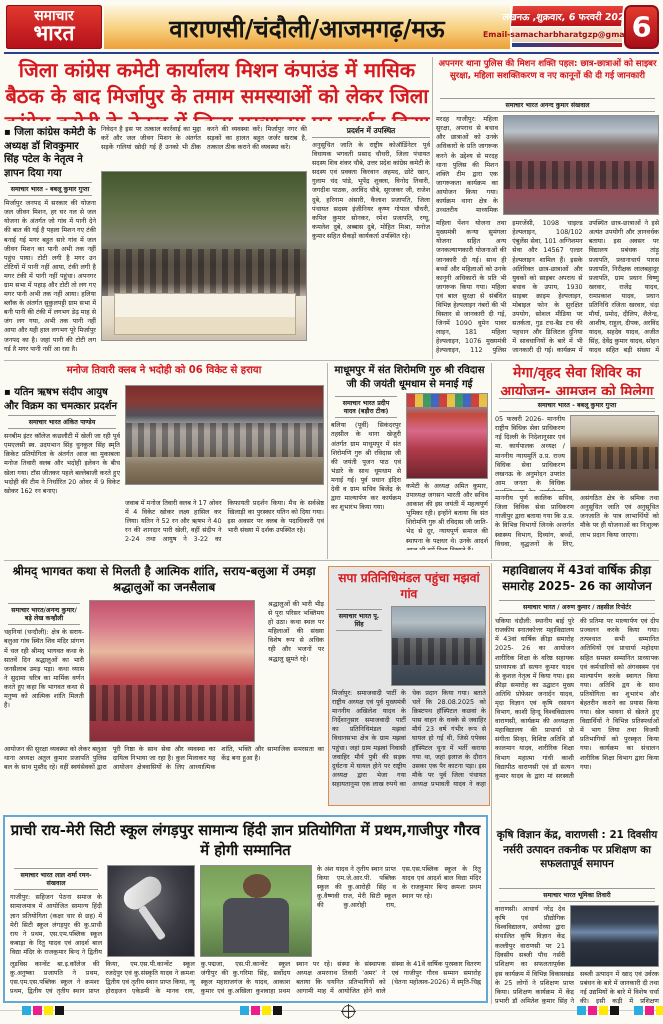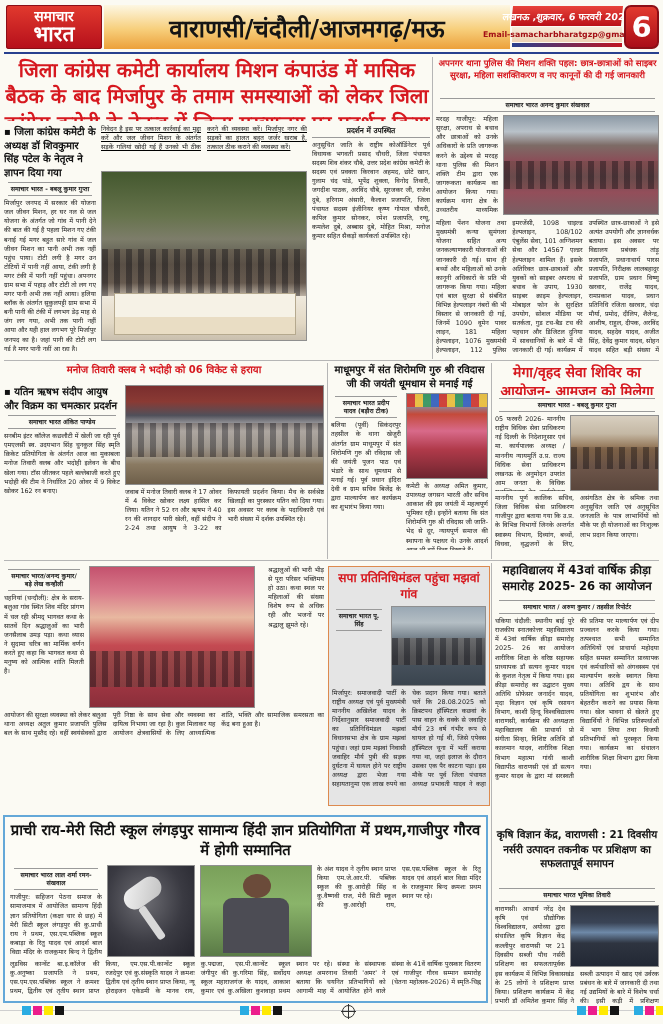--- a/index.html
+++ b/index.html
@@ -16,21 +16,21 @@
   .cols2{column-count:2;column-gap:6px;}
   .cols3{column-count:3;column-gap:6px;}
   .cols5{column-count:5;column-gap:6px;}
   .row{display:flex;gap:5px;}
   .photo{position:relative;overflow:hidden;border:1px solid #8f8f8f;flex:none;}
   .vline{position:absolute;width:1px;background:#b5b5b5;}
   .hline{position:absolute;height:1px;background:#b5b5b5;}
   
   .logo{position:absolute;left:6px;top:5px;width:96px;height:44px;border-radius:3px;
         background:linear-gradient(180deg,#e23a2e,#b50f1b);color:#fff;text-align:center;
-        box-shadow:inset 0 0 0 1px #8c0e16;}
+        box-shadow:inset 0 0 0 1px #8c0e16;font-family:Liberation Mono, monospace;}
   .logo .t1{font-size:14px;font-weight:bold;line-height:1.15;padding-top:3px;}
   .logo .t2{font-size:21px;font-weight:bold;line-height:1.0;}
   .regions{position:absolute;left:104px;top:5px;width:406px;height:44px;
         background:linear-gradient(180deg,#fdf7e3 0%,#f7cf7c 55%,#eca03a 100%);
         display:flex;align-items:center;justify-content:center;
         font-size:24px;font-weight:bold;color:#151515;white-space:nowrap;}
   .ribbon{position:absolute;left:512px;top:6px;width:110px;height:20px;
         background:linear-gradient(180deg,#e8433a,#ba1018);color:#fff;font-weight:bold;
         font-size:9.5px;display:flex;align-items:center;justify-content:center;
         transform:skewX(-6deg);white-space:nowrap;}
@@ -97,21 +97,21 @@
   </div>
 
   <section class="art" style="left:4px;top:57px;width:426px;height:301px;">
     <div class="hl-red" style="font-size:20px;line-height:1.32;height:64px;overflow:hidden;">जिला कांग्रेस कमेटी कार्यालय मिशन कंपाउंड में मासिक बैठक के बाद मिर्जापुर के तमाम समस्याओं को लेकर जिला कांग्रेस कमेटी के नेतृत्व में जिला मुख्यालय पर प्रदर्शन किया गया</div>
     <div class="row" style="margin-top:4px;height:229px;">
       <div style="width:92px;flex:none;">
         <div class="subhead">▪ जिला कांग्रेस कमेटी के अध्यक्ष डॉ शिवकुमार सिंह पटेल के नेतृत्व ने ज्ञापन दिया गया</div>
         <div class="byline">समाचार भारत - बबलू कुमार गुप्ता</div>
         <div class="body" style="height:152px;">मिर्जापुर जनपद में सरकार की योजना जल जीवन मिशन, हर घर नल से जल योजना के अंतर्गत जो गांव में पानी देने की बात की गई है पहला मिशन गए टंकी बनाई गई मगर बहुत सारे गांव में जल जीवन मिशन का पानी अभी तक नहीं पहुंच पाया। टोटी लगी है मगर उन टोटियों में पानी नहीं आया, टंकी लगी है मगर टंकी में पानी नहीं पहुंचा। अपनगर ग्राम सभा में पहाड़ और टोटी तो लग गए मगर पानी अभी तक नहीं आया। हलिया ब्लॉक के अंतर्गत सुकुलपट्टी ग्राम सभा में बनी पानी की टंकी में लगभग डेढ़ माह से जंग लग गया, अभी तक पानी नहीं आया और यही हाल लगभग पूरे मिर्जापुर जनपद का है। जहां पानी की टोटी लग गई है मगर पानी नहीं आ रहा है।</div>
       </div>
-      <div style="width:206px;flex:none;text-decoration:underline;">
+      <div style="width:206px;flex:none;">
         <div class="body cols2" style="height:42px;">निवेदन है इस पर तत्काल कार्रवाई का मुद्दा करें और जल जीवन मिशन के अंतर्गत सड़कें गलियां खोदी गई हैं उनको भी ठीक करने की व्यवस्था करें। मिर्जापुर नगर की सड़कों का हालत बहुत जर्जर खराब है, तत्काल ठीक कराने की व्यवस्था करें।</div>
         <div class="photo ph-protest" style="width:204px;height:168px;margin-top:4px;">
           <div class="crowd"></div>
           <div class="pbanner"></div>
         </div>
       </div>
       <div style="flex:1;">
         <div class="names-h">प्रदर्शन में उपस्थित</div>
         <div class="body" style="height:206px;">अनुसूचित जाति के राष्ट्रीय कोऑर्डिनेटर पूर्व विधायक भगवती प्रसाद चौधरी, जिला पंचायत सदस्य शिव शंकर चौबे, उत्तर प्रदेश कांग्रेस कमेटी के सदस्य एवं प्रवक्ता किरवान अहमद, छोटे खान, गुलाम चंद पांडे, भूपेंद्र शुक्ला, विनोद तिवारी, जगदीश पाठक, अरविंद चौबे, सूरजकर जी, राजेश दुबे, हरिनाम अंसारी, कैलाश प्रजापति, जिला पंचायत सदस्य इंजीनियर कृष्ण गोपाल चौधरी, कपिल कुमार सोनकर, रमेश प्रजापति, रग्घू, कमलेश दुबे, अब्बास दुबे, मोहित मिश्रा, मनोज कुमार सहित सैकड़ों कार्यकर्ता उपस्थित रहे।</div>
       </div>
@@ -139,21 +139,21 @@
     <div class="row" style="margin-top:3px;height:170px;">
       <div style="width:116px;flex:none;">
         <div class="subhead">▪ यतिन ऋषभ संदीप आयुष और विक्रम का चमत्कार प्रदर्शन</div>
         <div class="byline">समाचार भारत अंकित पाण्डेय</div>
         <div class="body" style="height:112px;">सनबीम इंटर कॉलेज कछलौटी में खेली जा रही पूर्व एमएलसी स्व. उदयभान सिंह चुनकुल सिंह स्मृति क्रिकेट प्रतियोगिता के अंतर्गत आज का मुकाबला मनोज तिवारी क्लब और भदोही इलेवन के बीच खेला गया। टॉस जीतकर पहले बल्लेबाजी करते हुए भदोही की टीम ने निर्धारित 20 ओवर में 9 विकेट खोकर 162 रन बनाए।</div>
       </div>
       <div style="flex:1;">
         <div class="photo ph-cricket" style="width:100%;height:100px;box-sizing:border-box;">
           <div class="crowd" style="top:38%;height:34%;"></div>
         </div>
-        <div class="body cols2" style="margin-top:3px;height:64px;">जवाब में मनोज तिवारी क्लब ने 17 ओवर में 4 विकेट खोकर लक्ष्य हासिल कर लिया। यतिन ने 52 रन और ऋषभ ने 40 रन की शानदार पारी खेली, वहीं संदीप ने 2-24 तथा आयुष ने 3-22 का किफायती प्रदर्शन किया। मैच के सर्वश्रेष्ठ खिलाड़ी का पुरस्कार यतिन को दिया गया। इस अवसर पर क्लब के पदाधिकारी एवं भारी संख्या में दर्शक उपस्थित रहे।</div>
+        <div class="body cols2" style="margin-top:14px;height:64px;">जवाब में मनोज तिवारी क्लब ने 17 ओवर में 4 विकेट खोकर लक्ष्य हासिल कर लिया। यतिन ने 52 रन और ऋषभ ने 40 रन की शानदार पारी खेली, वहीं संदीप ने 2-24 तथा आयुष ने 3-22 का किफायती प्रदर्शन किया। मैच के सर्वश्रेष्ठ खिलाड़ी का पुरस्कार यतिन को दिया गया। इस अवसर पर क्लब के पदाधिकारी एवं भारी संख्या में दर्शक उपस्थित रहे।</div>
       </div>
     </div>
   </section>
 
   <div class="vline" style="left:327px;top:363px;height:196px;"></div>
 
   <section class="art" style="left:331px;top:363px;width:157px;height:195px;">
     <div class="hl-black" style="font-size:10px;line-height:1.4;height:28px;overflow:hidden;">माधूमपुर में संत शिरोमणि गुरु श्री रविदास जी की जयंती धूमधाम से मनाई गई</div>
     <div class="row" style="margin-top:2px;height:160px;">
       <div style="width:70px;flex:none;">
@@ -179,20 +179,21 @@
       <div class="photo ph-balcony" style="flex:1;height:74px;">
         <div class="crowd" style="top:42%;height:30%;"></div>
       </div>
     </div>
     <div class="body cols2" style="margin-top:3px;height:62px;">माननीय पूर्ण कालिक सचिव, जिला विधिक सेवा प्राधिकरण गाजीपुर द्वारा बताया गया कि उ.प्र. के विभिन्न विभागों जिनके अन्तर्गत स्वास्थ्य विभाग, दिव्यांग, बच्चों, विधवा, वृद्धजनों के लिए, असंगठित क्षेत्र के श्रमिक तथा अनुसूचित जाति एवं अनुसूचित जनजाति के पात्र लाभार्थियों को मौके पर ही योजनाओं का निःशुल्क लाभ प्रदान किया जाएगा।</div>
   </section>
 
   <div class="hline" style="left:4px;top:560px;width:655px;"></div>
 
   <section class="art" style="left:4px;top:563px;width:320px;height:246px;">
+    <div class="hl-black" style="font-size:11.8px;line-height:1.38;height:34px;overflow:hidden;">श्रीमद् भागवत कथा से मिलती है आत्मिक शांति, सराय-बलुआ में उमड़ा श्रद्धालुओं का जनसैलाब</div>
     <div class="row" style="margin-top:3px;height:142px;">
       <div style="width:80px;flex:none;">
         <div class="byline">समाचार भारत/अनन्द कुमार/बड़े लेख कन्हौली</div>
         <div class="body" style="height:112px;">चहनियां (चन्दौली): क्षेत्र के सराय-बलुआ गांव स्थित शिव मंदिर प्रांगण में चल रही श्रीमद् भागवत कथा के सातवें दिन श्रद्धालुओं का भारी जनसैलाब उमड़ पड़ा। कथा व्यास ने सुदामा चरित्र का मार्मिक वर्णन करते हुए कहा कि भागवत कथा से मनुष्य को आत्मिक शांति मिलती है।</div>
       </div>
       <div class="photo ph-bhagwat" style="width:164px;height:140px;">
         <div class="crowd" style="top:60%;height:26%;"></div>
       </div>
       <div class="body" style="flex:1;height:142px;margin-left:8px;">श्रद्धालुओं की भारी भीड़ से पूरा परिसर भक्तिमय हो उठा। कथा स्थल पर महिलाओं की संख्या विशेष रूप से अधिक रही और भजनों पर श्रद्धालु झूमते रहे।</div>
     </div>

